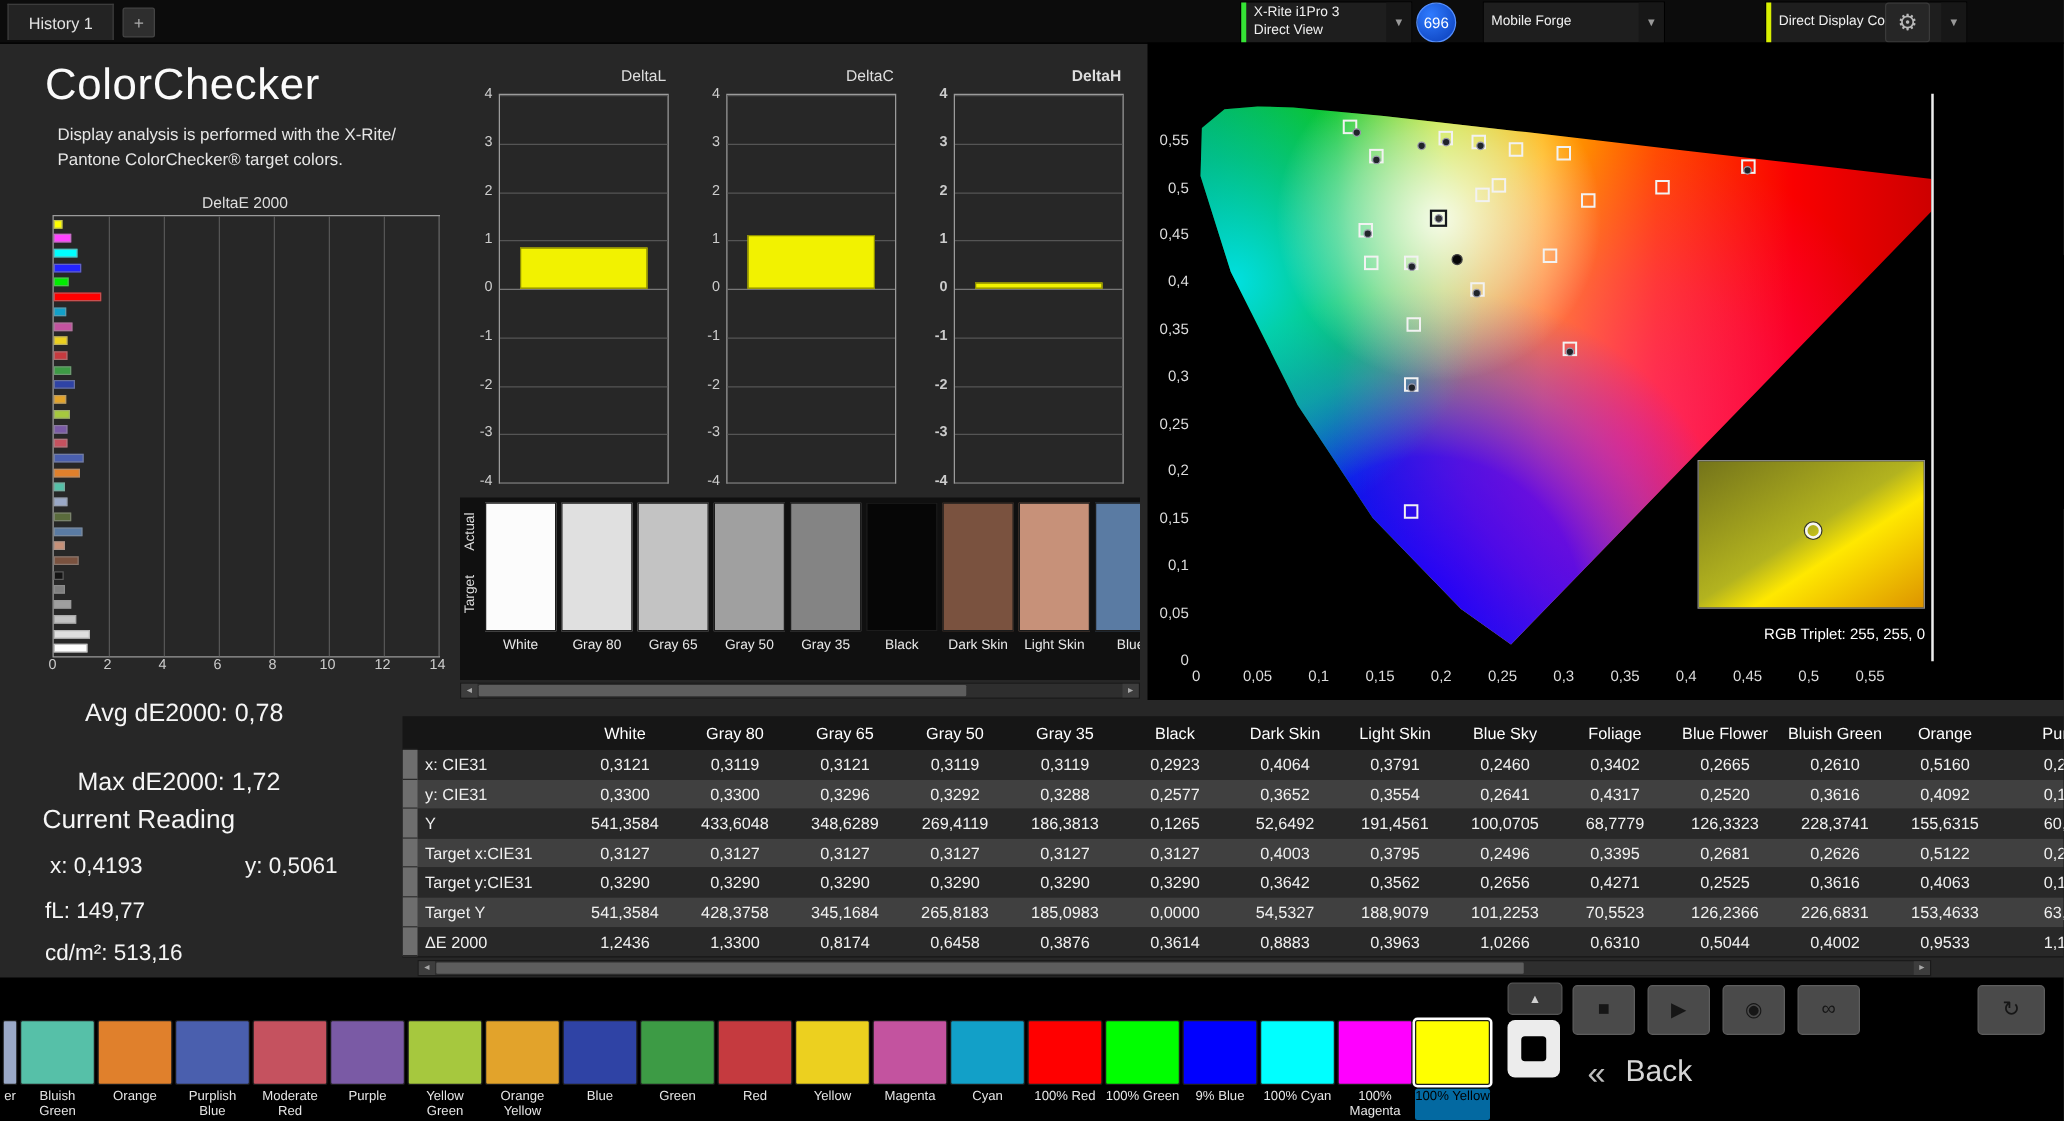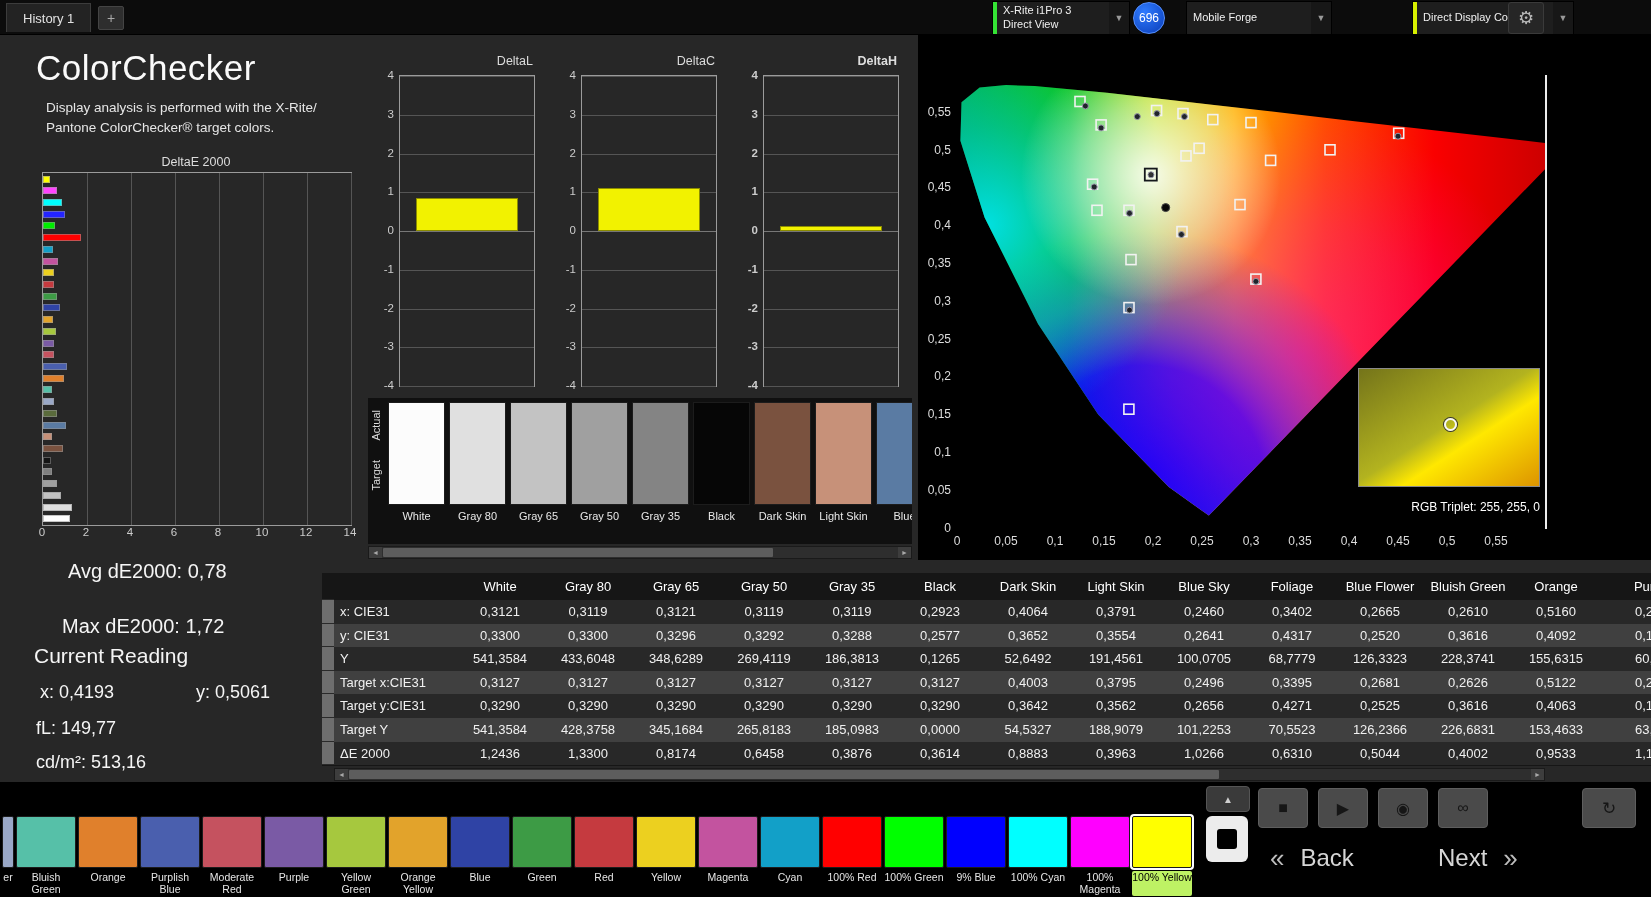--- a/index.html
+++ b/index.html
@@ -87,21 +87,21 @@
   .t-label{padding-left:6px;text-align:left;white-space:nowrap;overflow:hidden;}
   .t-cell{text-align:center;white-space:nowrap;overflow:hidden;}
 
   
   #bottom{left:0;top:782px;width:1651px;height:115px;background:#000;}
   #patch-bar{position:absolute;left:2px;top:6px;display:flex;gap:2px;}
   .bp-cell{width:60px;flex:0 0 60px;margin-top:28px;}
   .bp-cell.part{width:12px;flex:0 0 12px;overflow:hidden;}
   .bp-sw{height:52px;border:1px solid #1c1c1c;border-radius:2px;box-sizing:border-box;}
   .bp-label{margin-top:3px;min-height:25px;text-align:center;font-size:10.5px;line-height:1.18;color:#e5e5e5;}
-  .bp-cell.sel .bp-label{background:#bef264;color:#000;border-radius:2px;}
+  .bp-cell.sel .bp-label{background:#0369a1;color:#000;border-radius:2px;}
   .bp-cell.sel .bp-sw{box-shadow:0 0 0 2px #fff;}
   #collapse-btn{position:absolute;left:1206px;top:4px;width:42px;height:24px;background:#3a3a3a;border:1px solid #555;border-radius:4px;display:flex;align-items:center;justify-content:center;font-size:10px;color:#cfcfcf;}
   #blackout-btn{position:absolute;left:1206px;top:34px;width:42px;height:46px;background:#ececec;border-radius:6px;display:flex;align-items:center;justify-content:center;}
   #blackout-sq{width:20px;height:20px;background:#000;border-radius:3px;}
   #transport{position:absolute;left:1258px;top:6px;display:flex;gap:10px;}
   .tp-btn{width:48px;height:38px;background:#4a4a4a;border:1px solid #5e5e5e;border-radius:4px;display:flex;align-items:center;justify-content:center;font-size:16px;color:#161616;}
   #refresh-btn{position:absolute;left:1582px;top:6px;width:52px;height:38px;background:#4a4a4a;border:1px solid #5e5e5e;border-radius:4px;display:flex;align-items:center;justify-content:center;font-size:17px;color:#161616;}
   .nav-btn{position:absolute;top:50px;height:52px;display:flex;align-items:center;gap:16px;font-size:24px;color:#d6d6d6;}
   #back-btn{left:1270px;width:165px;}
   #next-btn{left:1438px;width:205px;}
@@ -758,17 +758,13 @@
       </div>
   </div>
   <div id="refresh-btn">
     <span>↻</span>
   </div>
 
   <div id="back-btn" class="nav-btn">
     <span class="nav-chev">«</span>
     <span>Back</span>
   </div>
-  <div id="next-btn" class="nav-btn">
-    <span>Next</span>
-    <span class="nav-chev">»</span>
-  </div>
 </div>
 
 </body></html>

